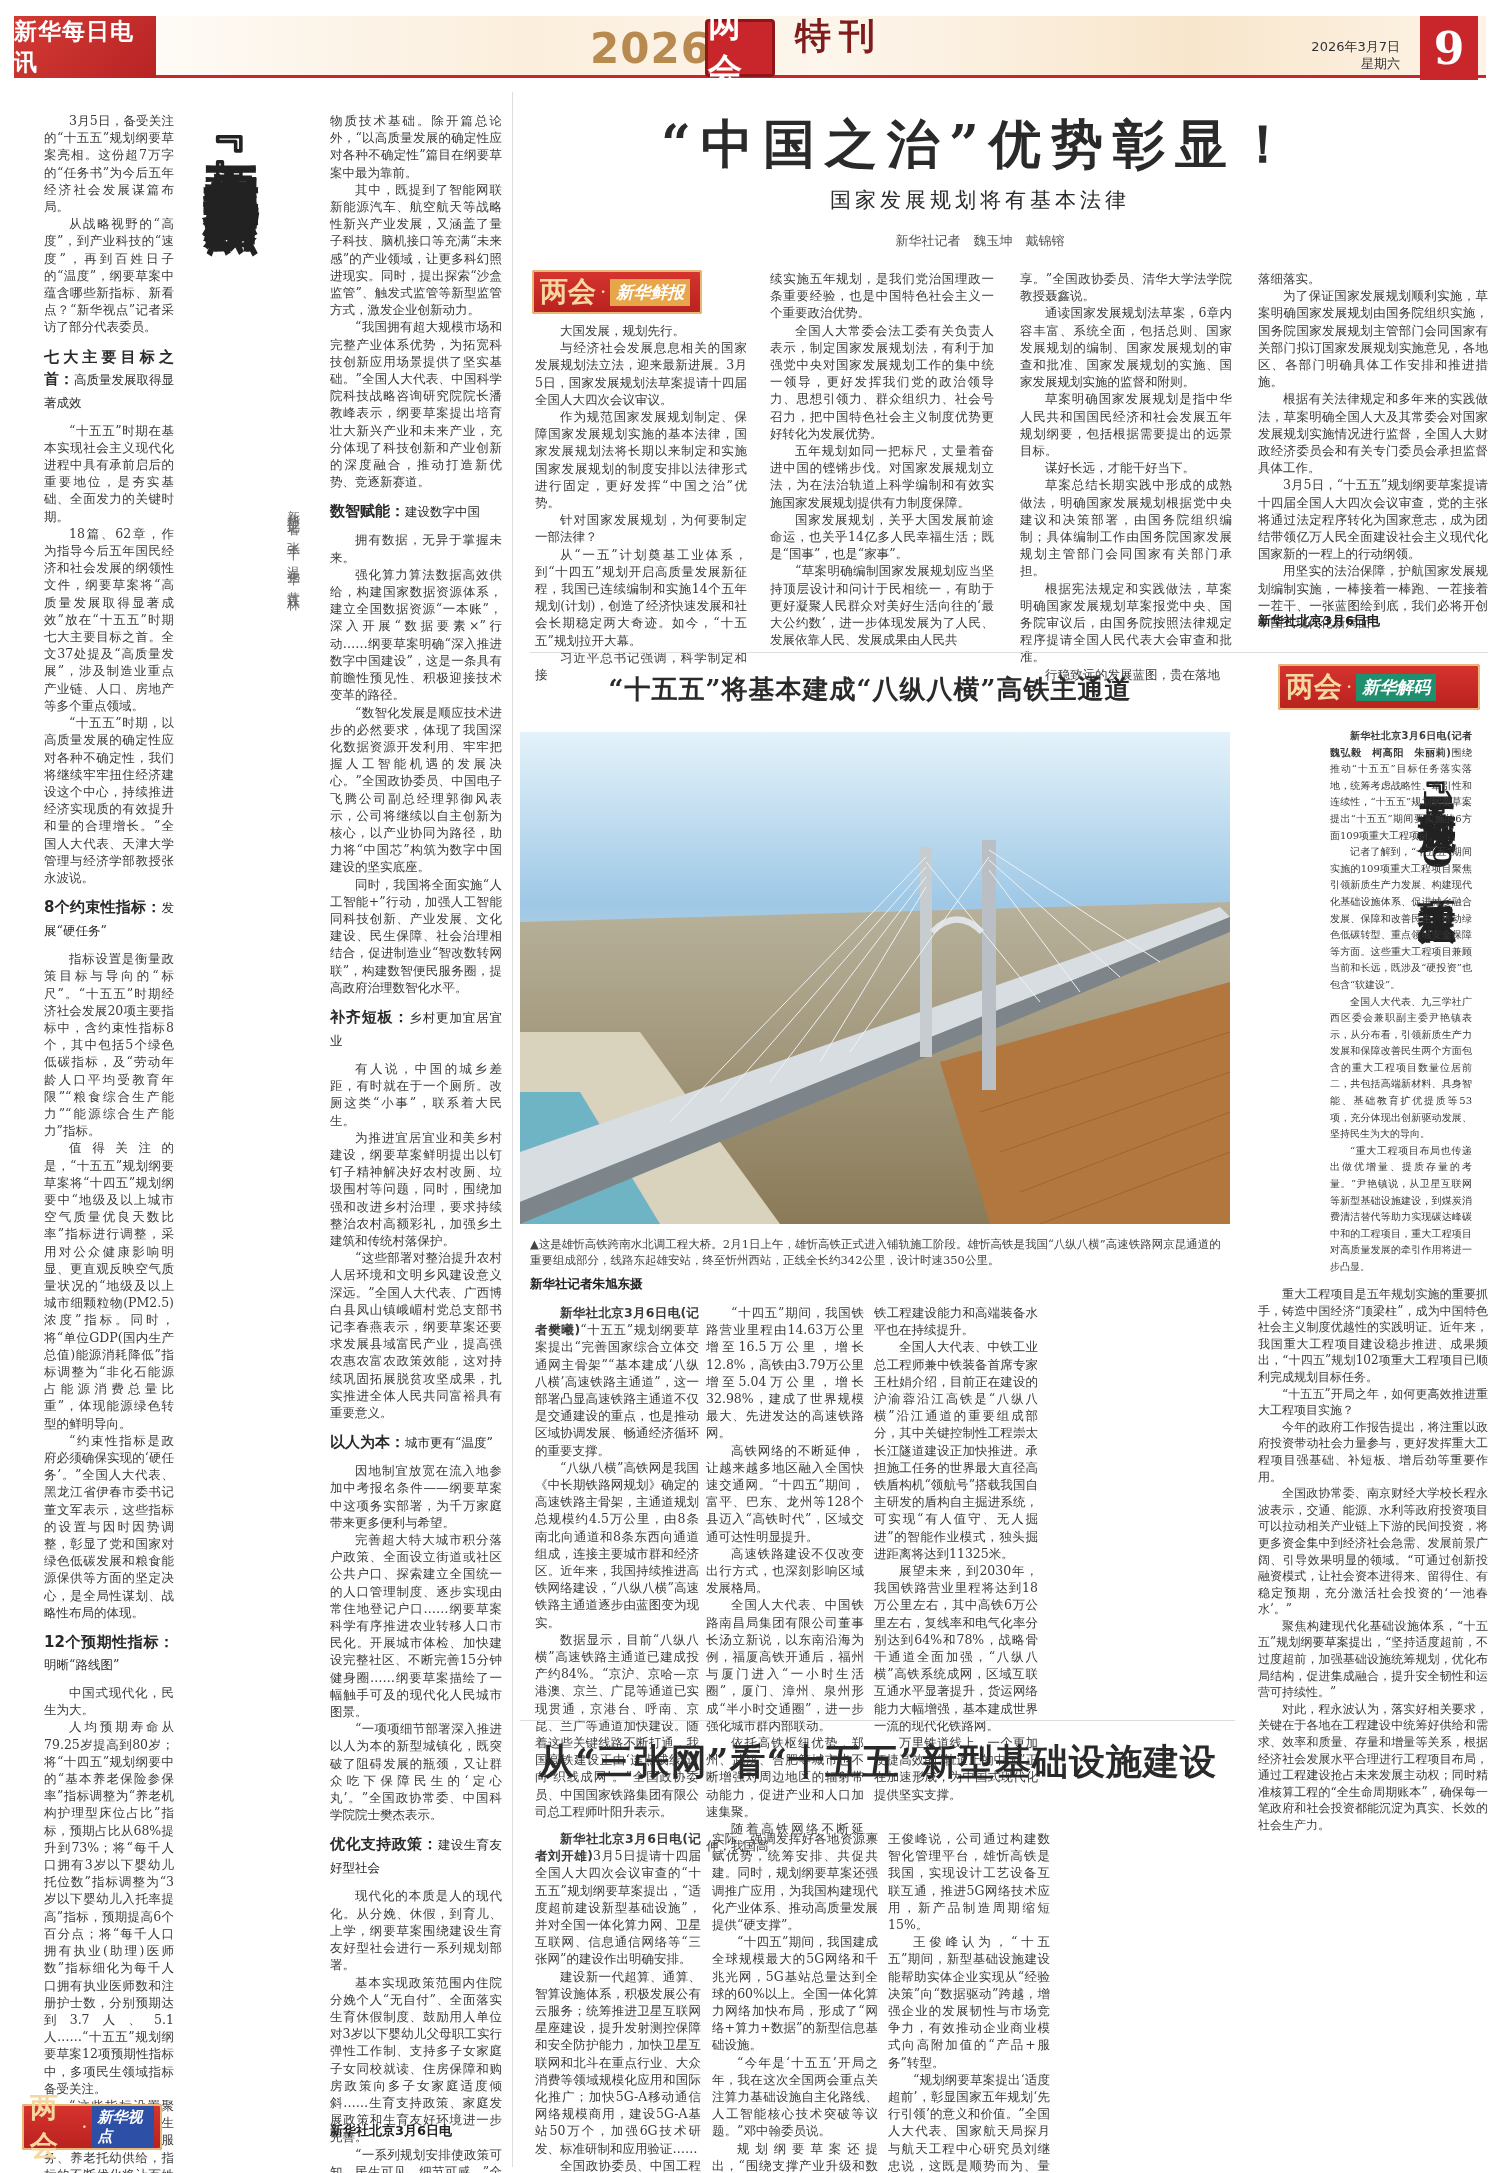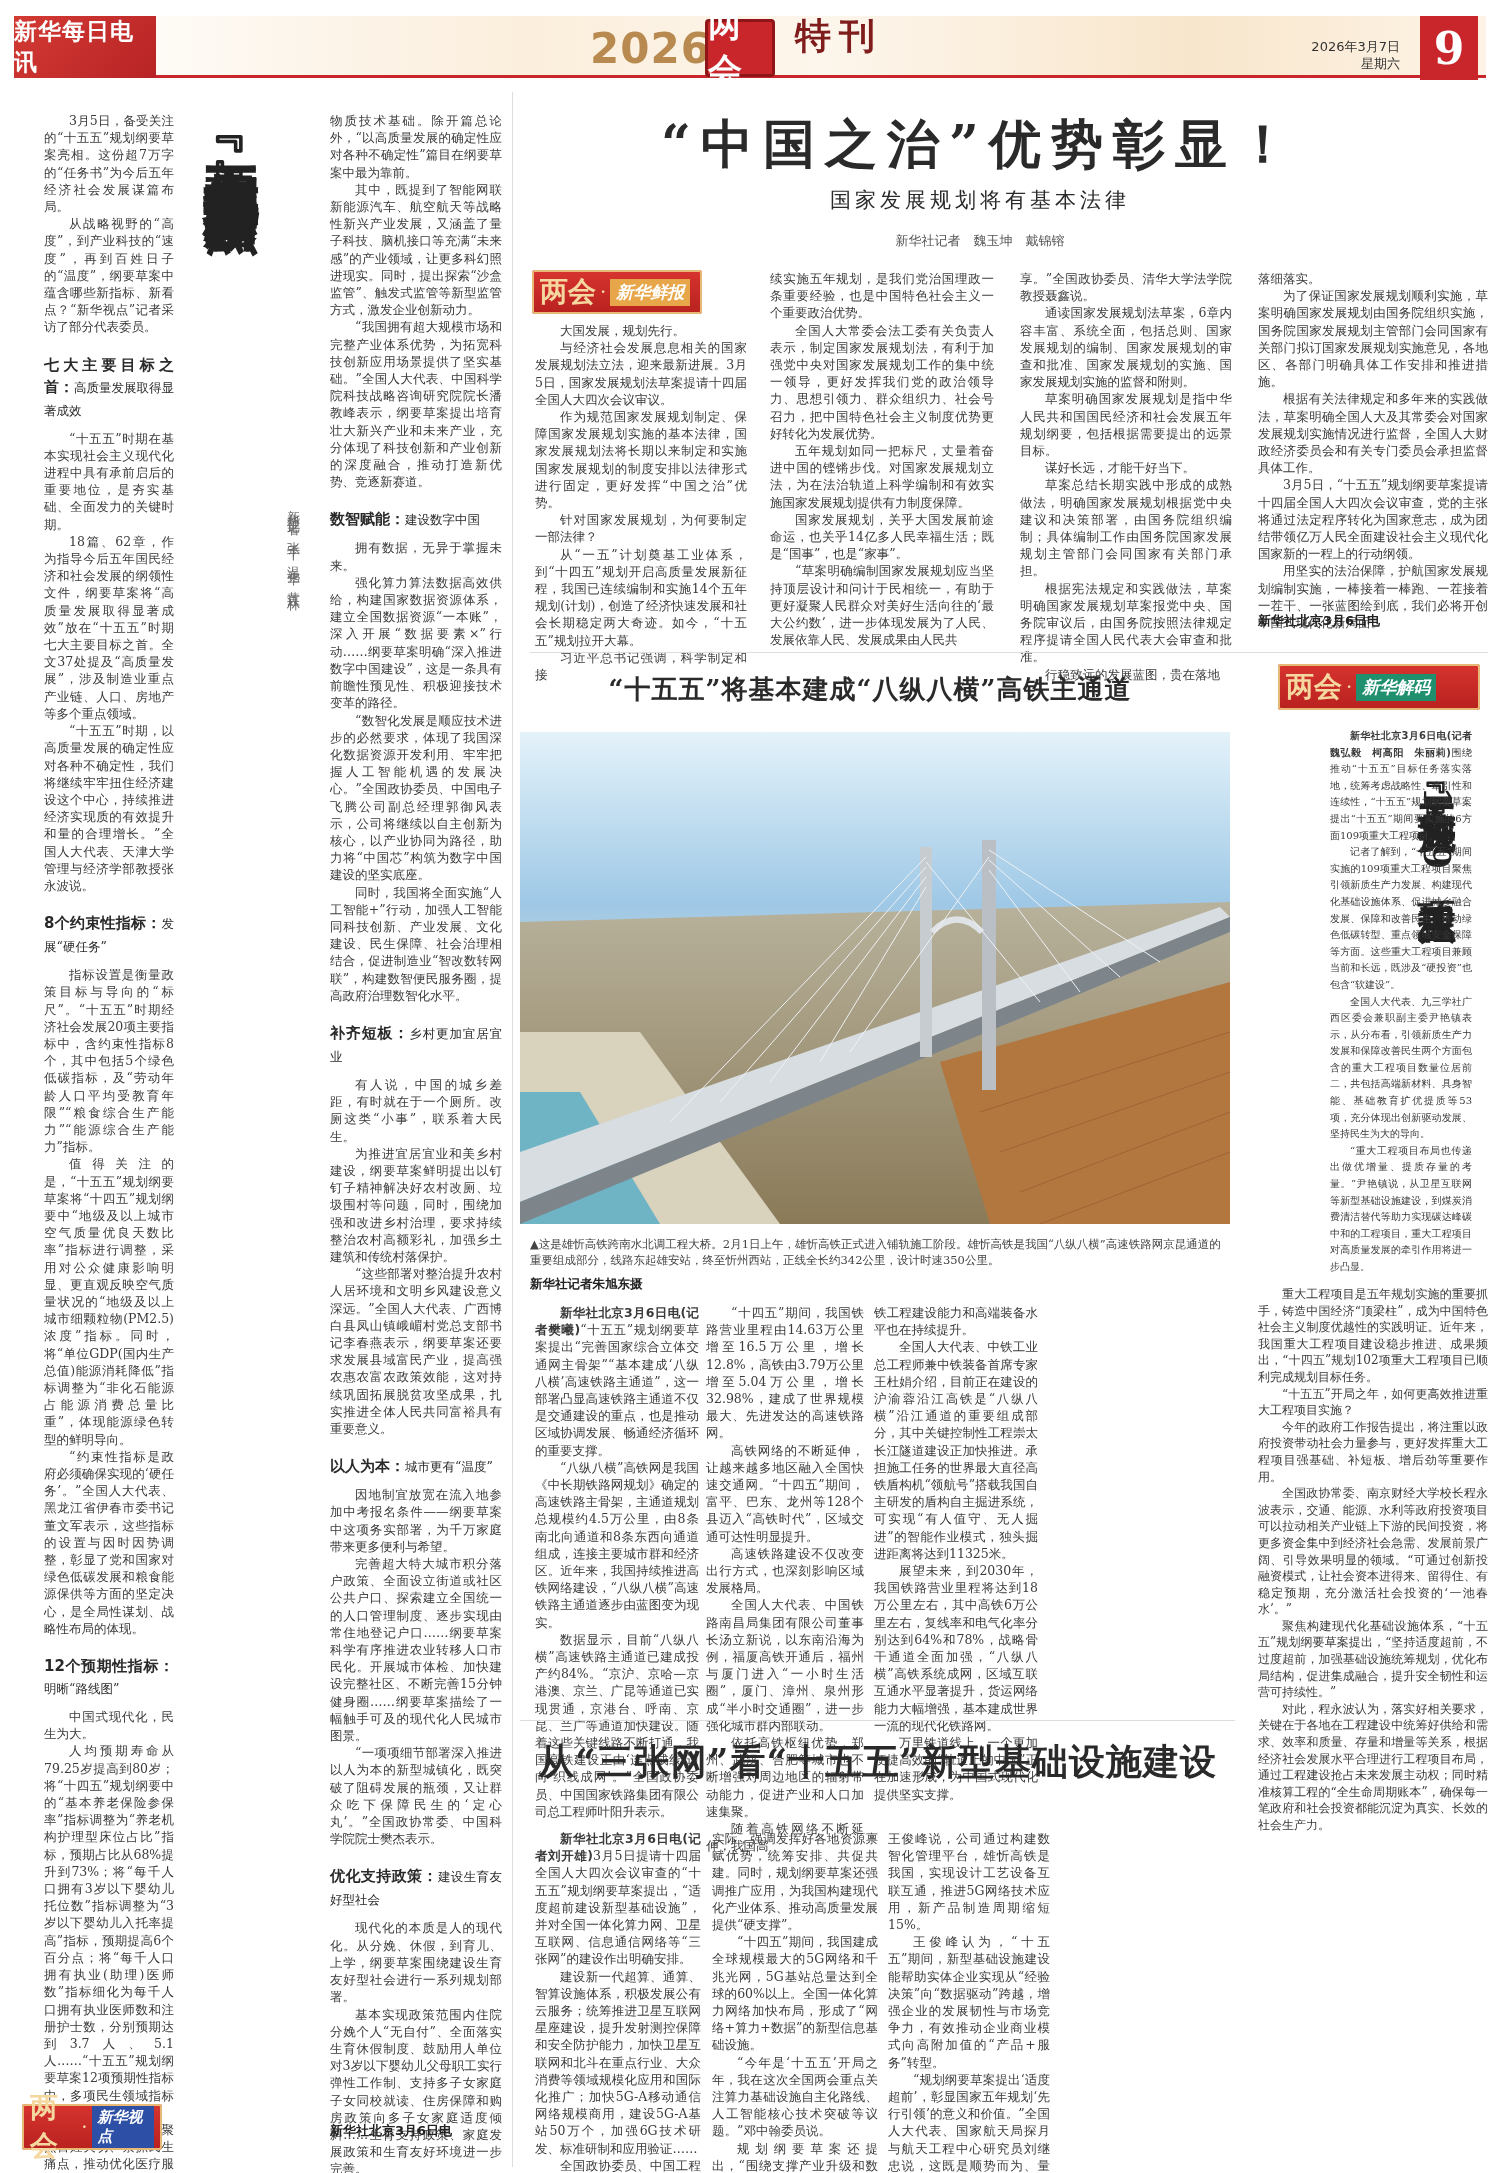--- a/index.html
+++ b/index.html
@@ -11,21 +11,21 @@
 .mast-logo{left:14px;top:16px;width:142px;height:62px;background:linear-gradient(135deg,#d23a33,#b82325);color:#fff;font-family:"DejaVu Serif",serif;font-weight:bold;font-size:23px;display:flex;align-items:center;justify-content:center;letter-spacing:1px}
 .mast-year{left:590px;top:24px;font-family:"DejaVu Sans",sans-serif;font-weight:bold;font-size:42px;color:#b88a4f;letter-spacing:1px}
 .mast-lh{left:705px;top:19px;width:70px;height:58px;background:#c8262a;border:3px solid #8e1518;border-radius:4px;color:#fff;font-size:34px;font-weight:bold;display:flex;align-items:center;justify-content:center}
 .mast-tk{left:795px;top:12px;font-family:Liberation Mono, monospace;font-weight:bold;font-size:36px;color:#7f1d1d;letter-spacing:8px}
 .mast-date{left:1280px;top:38px;font-family:"DejaVu Sans",sans-serif;font-size:13px;color:#333;text-align:right;width:120px;line-height:17px}
 .mast-page{left:1420px;top:16px;width:58px;height:64px;background:#c8262a;color:#fff;font-size:44px;font-weight:bold;display:flex;align-items:center;justify-content:center;font-family:"DejaVu Serif",serif}
 
 .col{font-size:12.5px;line-height:17.2px;color:#3a3a3a;text-align:justify}
 .col p{text-indent:2em}
 .col p.ni{text-indent:0}
-.sub{font-family:"DejaVu Sans",sans-serif;font-weight:bold;font-size:15px;color:#2a2a2a;margin:18px 0 8px;line-height:22px}
+.sub{font-family:"DejaVu Sans",sans-serif;font-weight:bold;font-size:15px;color:#2a2a2a;margin:10px 0 8px;line-height:22px}
 .sub span{font-family:"DejaVu Serif",serif;font-weight:normal;font-size:12.5px}
 .dateline{text-align:left;font-family:"DejaVu Sans",sans-serif;font-weight:bold;font-size:13px;color:#222}
 .vtitle{writing-mode:vertical-rl;font-family:"DejaVu Serif",serif;font-weight:bold;color:#222;letter-spacing:2px}
 .badge{display:flex;align-items:center;background:linear-gradient(180deg,#d7342f,#b8211f);border-radius:3px;box-shadow:0 0 0 2px #e8b877 inset;padding:0 8px}
 .badge .lh{color:#f5d8a0;font-size:28px;font-weight:bold;font-family:"DejaVu Serif",serif}
 .badge .dot{color:#f5d8a0;font-size:20px;margin:0 4px}
 .badge .tag{font-family:"DejaVu Sans",sans-serif;font-weight:bold;font-style:italic;font-size:17px;padding:2px 6px}
 .hl{font-family:"DejaVu Serif",serif;font-weight:bold;color:#2a2a2a;text-align:center}
 .sep{background:#ddd}
 .photo{overflow:hidden;background:linear-gradient(180deg,#d9ecf6 0,#9fc9e6 30%,#c9d6d6 48%,#b4ad94 60%,#a3966f 75%,#8f7c5a 100%)}

